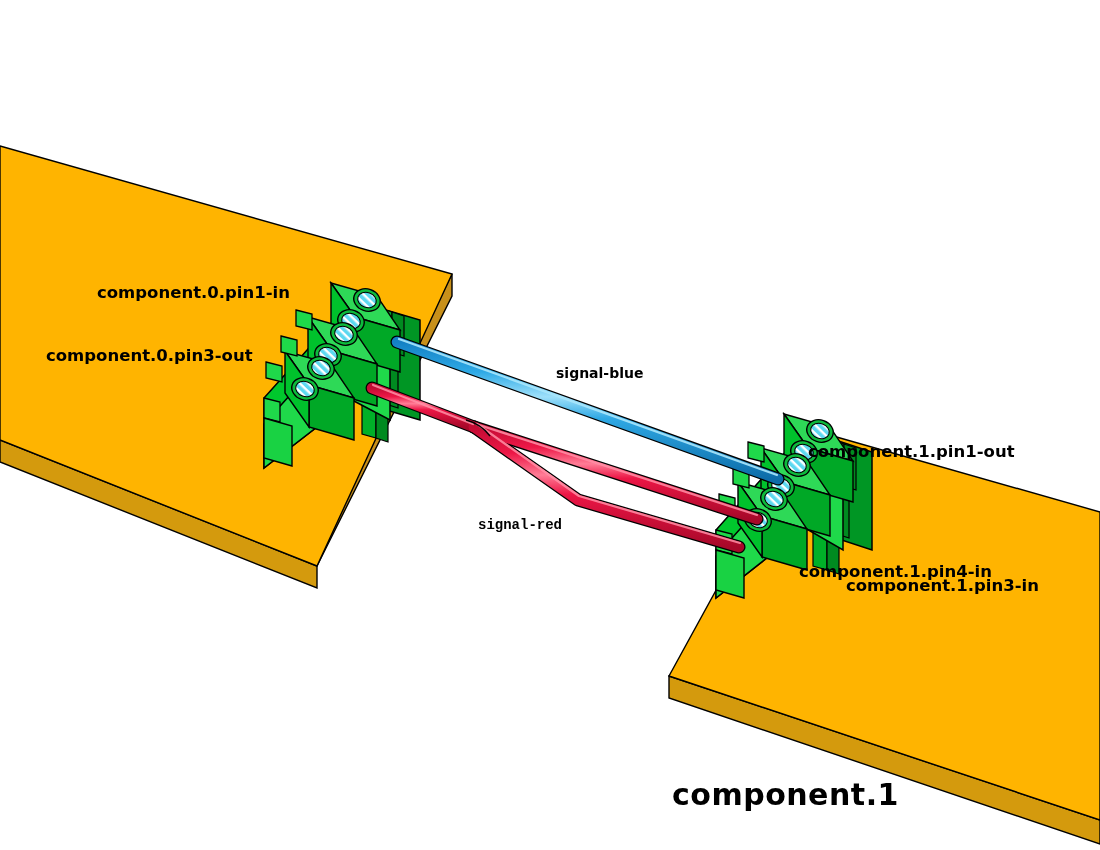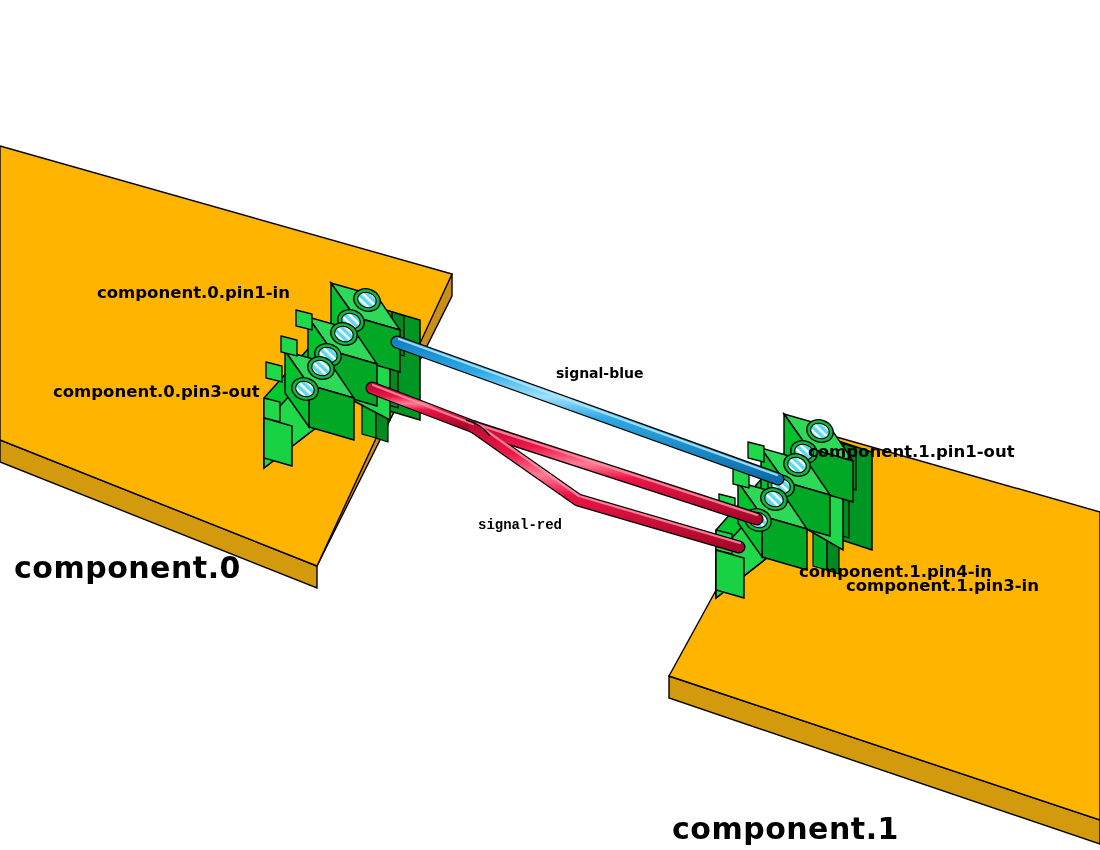--- a/index.html
+++ b/index.html
@@ -233,29 +233,28 @@
       <path d="M 373,385 L 473,424" fill="none" stroke="#FF8FA6" stroke-width="2.2" stroke-linecap="round" opacity="0.85"></path>
       <path d="M 476,424 L 757,515" fill="none" stroke="#FF8FA6" stroke-width="2.2" stroke-linecap="round" opacity="0.85"></path>
       <path d="M 477,424 L 579,496 L 740,543" fill="none" stroke="#FF8FA6" stroke-width="2.2" stroke-linejoin="round" stroke-linecap="round" opacity="0.85"></path>
 
       <path d="M 466,420 Q 481,424 490,436" fill="none" stroke="#000" stroke-width="1.3"></path>
     </g>
   </svg>
 
   <div class="lbl lbl-pin" style="left:97px; top:285px;">component.0.pin1-in</div>
 
-  <div class="lbl lbl-pin" style="left:53px; top:348px;margin-top:36px;">component.0.pin3-out</div>
+  <div class="lbl lbl-pin" style="left:46px; top:348px;">component.0.pin3-out</div>
 
   <div class="lbl lbl-pin" style="left:808px; top:444px;">component.1.pin1-out</div>
 
   <div class="lbl lbl-pin" style="left:846px; top:538px;margin-top:40px;">component.1.pin3-in</div>
 
   <div class="lbl lbl-pin" style="left:799px; top:564px;">component.1.pin4-in</div>
 
   <div class="lbl lbl-sig" style="left:556px; top:366px;">signal-blue</div>
 
   <div class="lbl lbl-sig" style="left:478px; top:518px;font-family:Liberation Mono, monospace;">signal-red</div>
 
-  <div class="lbl lbl-board" style="left:14px; top:553px;">component.0</div>
-
-  <div class="lbl lbl-board" style="left:672px; top:780px;margin-top:34px;">component.1</div>
+
+  <div class="lbl lbl-board" style="left:672px; top:780px;">component.1</div>
 
 </div>
 
 </body></html>

